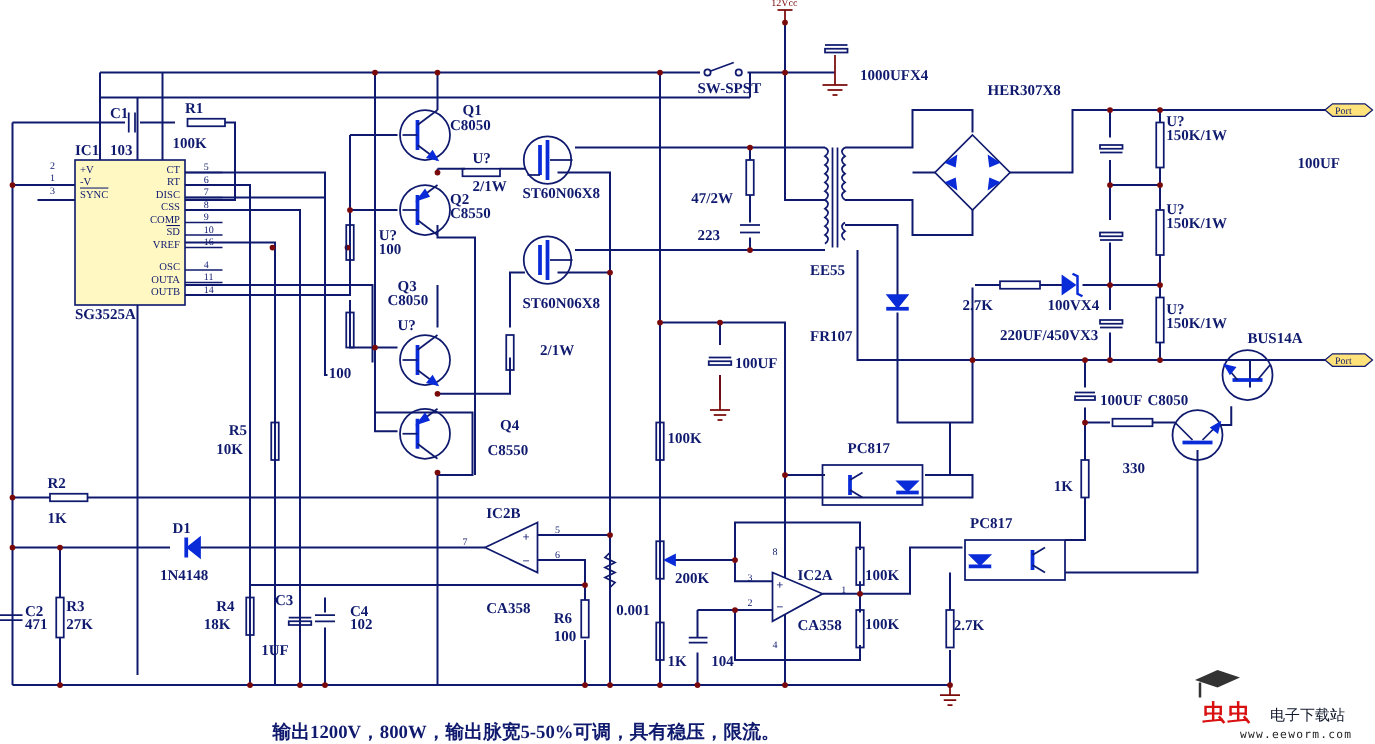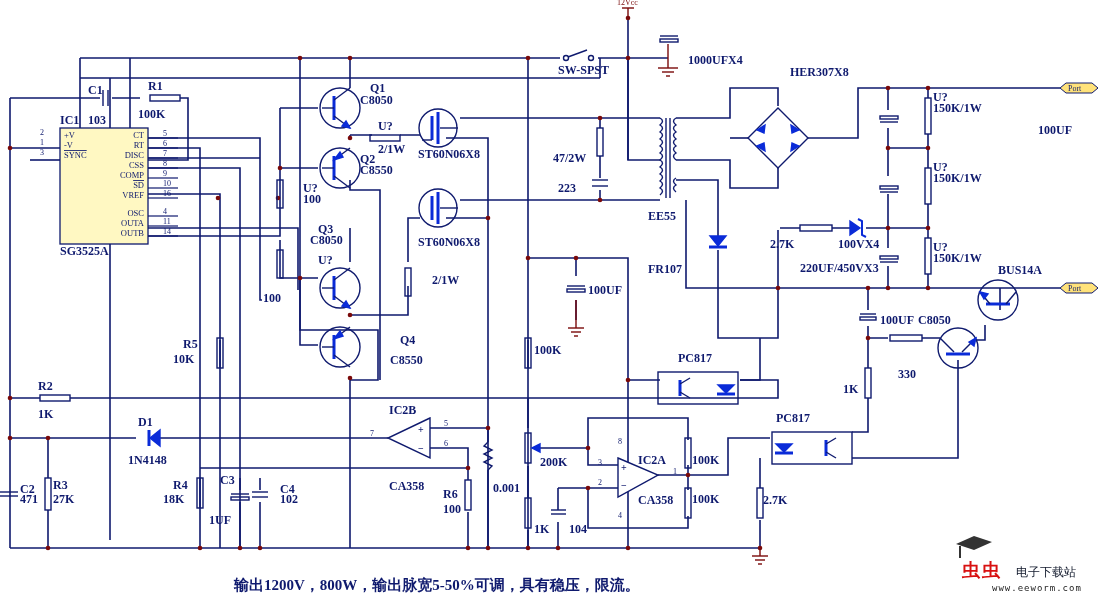--- a/index.html
+++ b/index.html
@@ -12,21 +12,21 @@
   .blue{stroke:#0a2bd8;stroke-width:3;fill:none;}
   .dot{fill:#7a0a0a;}
   .gnd{stroke:#7a0a0a;stroke-width:1.4;fill:none;}
   .lbl{fill:#0f1a6e;font-weight:bold;font-size:12px;font-family:"Liberation Serif","DejaVu Serif",serif;}
   .pin{fill:#0f1a6e;font-size:8px;font-family:"Liberation Serif","DejaVu Serif",serif;}
   .pinname{fill:#0f1a6e;font-size:8.5px;font-family:"Liberation Serif","DejaVu Serif",serif;}
   .ic{fill:#fff8c2;stroke:#0f1a6e;stroke-width:1.3;}
   .port{fill:#ffe27a;stroke:#0f1a6e;stroke-width:1;}
   .porttxt{fill:#0f1a6e;font-size:8px;font-family:"Liberation Serif","DejaVu Serif",serif;}
   .vcc{fill:#7a0a0a;font-size:8px;font-family:"Liberation Serif","DejaVu Serif",serif;}
-  #caption{position:absolute;left:218px;top:576px;font-size:15px;font-weight:bold;color:#0f1a6e;font-family:"Liberation Serif","DejaVu Serif",serif;white-space:nowrap;margin-left:16px;}
+  #caption{position:absolute;left:218px;top:576px;font-size:15px;font-weight:bold;color:#0f1a6e;font-family:"Liberation Serif","DejaVu Serif",serif;white-space:nowrap;}
   #logo{position:absolute;left:948px;top:532px;width:150px;height:60px;}
   #logo .cn{position:absolute;left:14px;top:26px;font-size:18px;font-weight:bold;color:#d81010;font-family:"DejaVu Sans",sans-serif;letter-spacing:2px;}
   #logo .site{position:absolute;left:68px;top:32px;font-size:12px;color:#0f172a;font-family:"DejaVu Sans",sans-serif;}
   #logo .url{position:absolute;left:44px;top:51px;font-size:9px;color:#222;letter-spacing:1px;font-family:"DejaVu Sans Mono",monospace;}
 </style>
 </head>
 <body>
 
 <svg width="1100" height="595" viewBox="0 0 1100 595">
 

